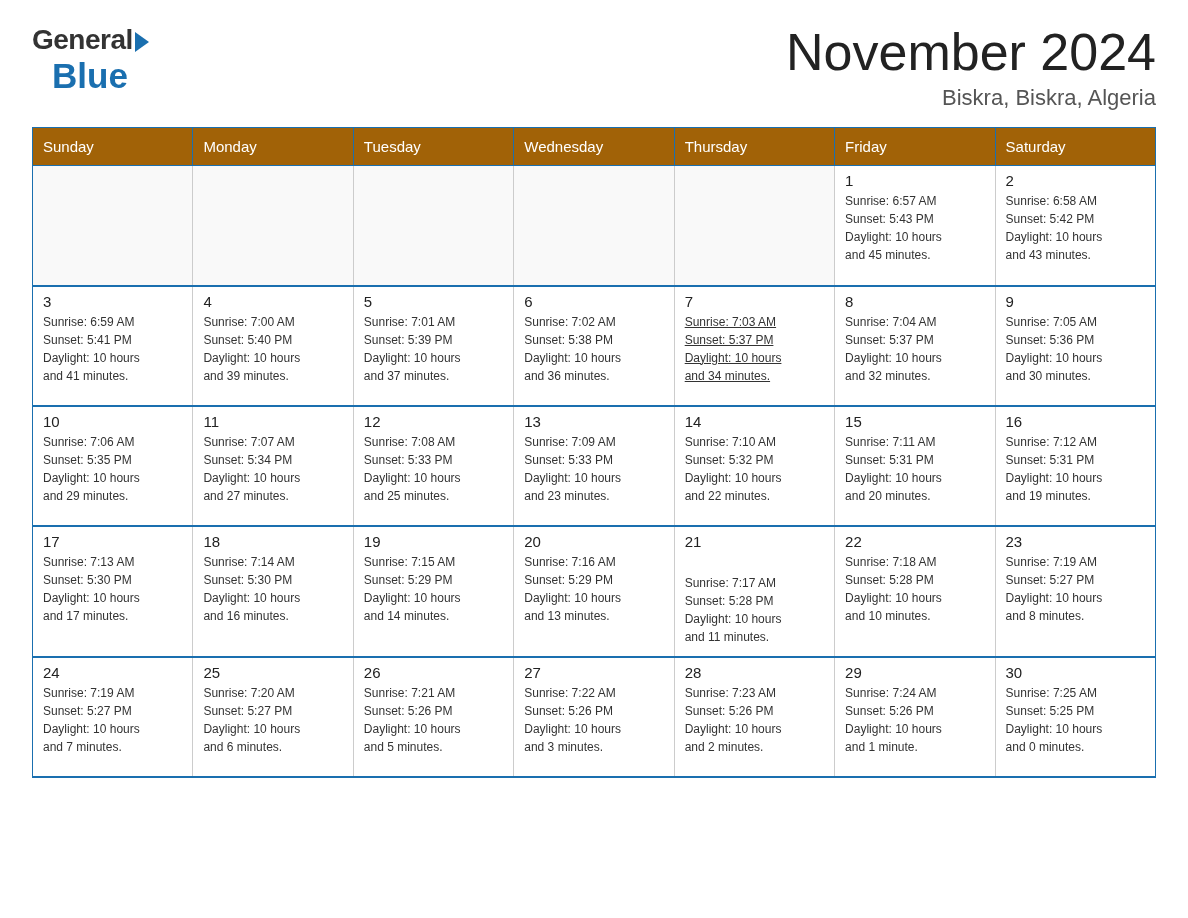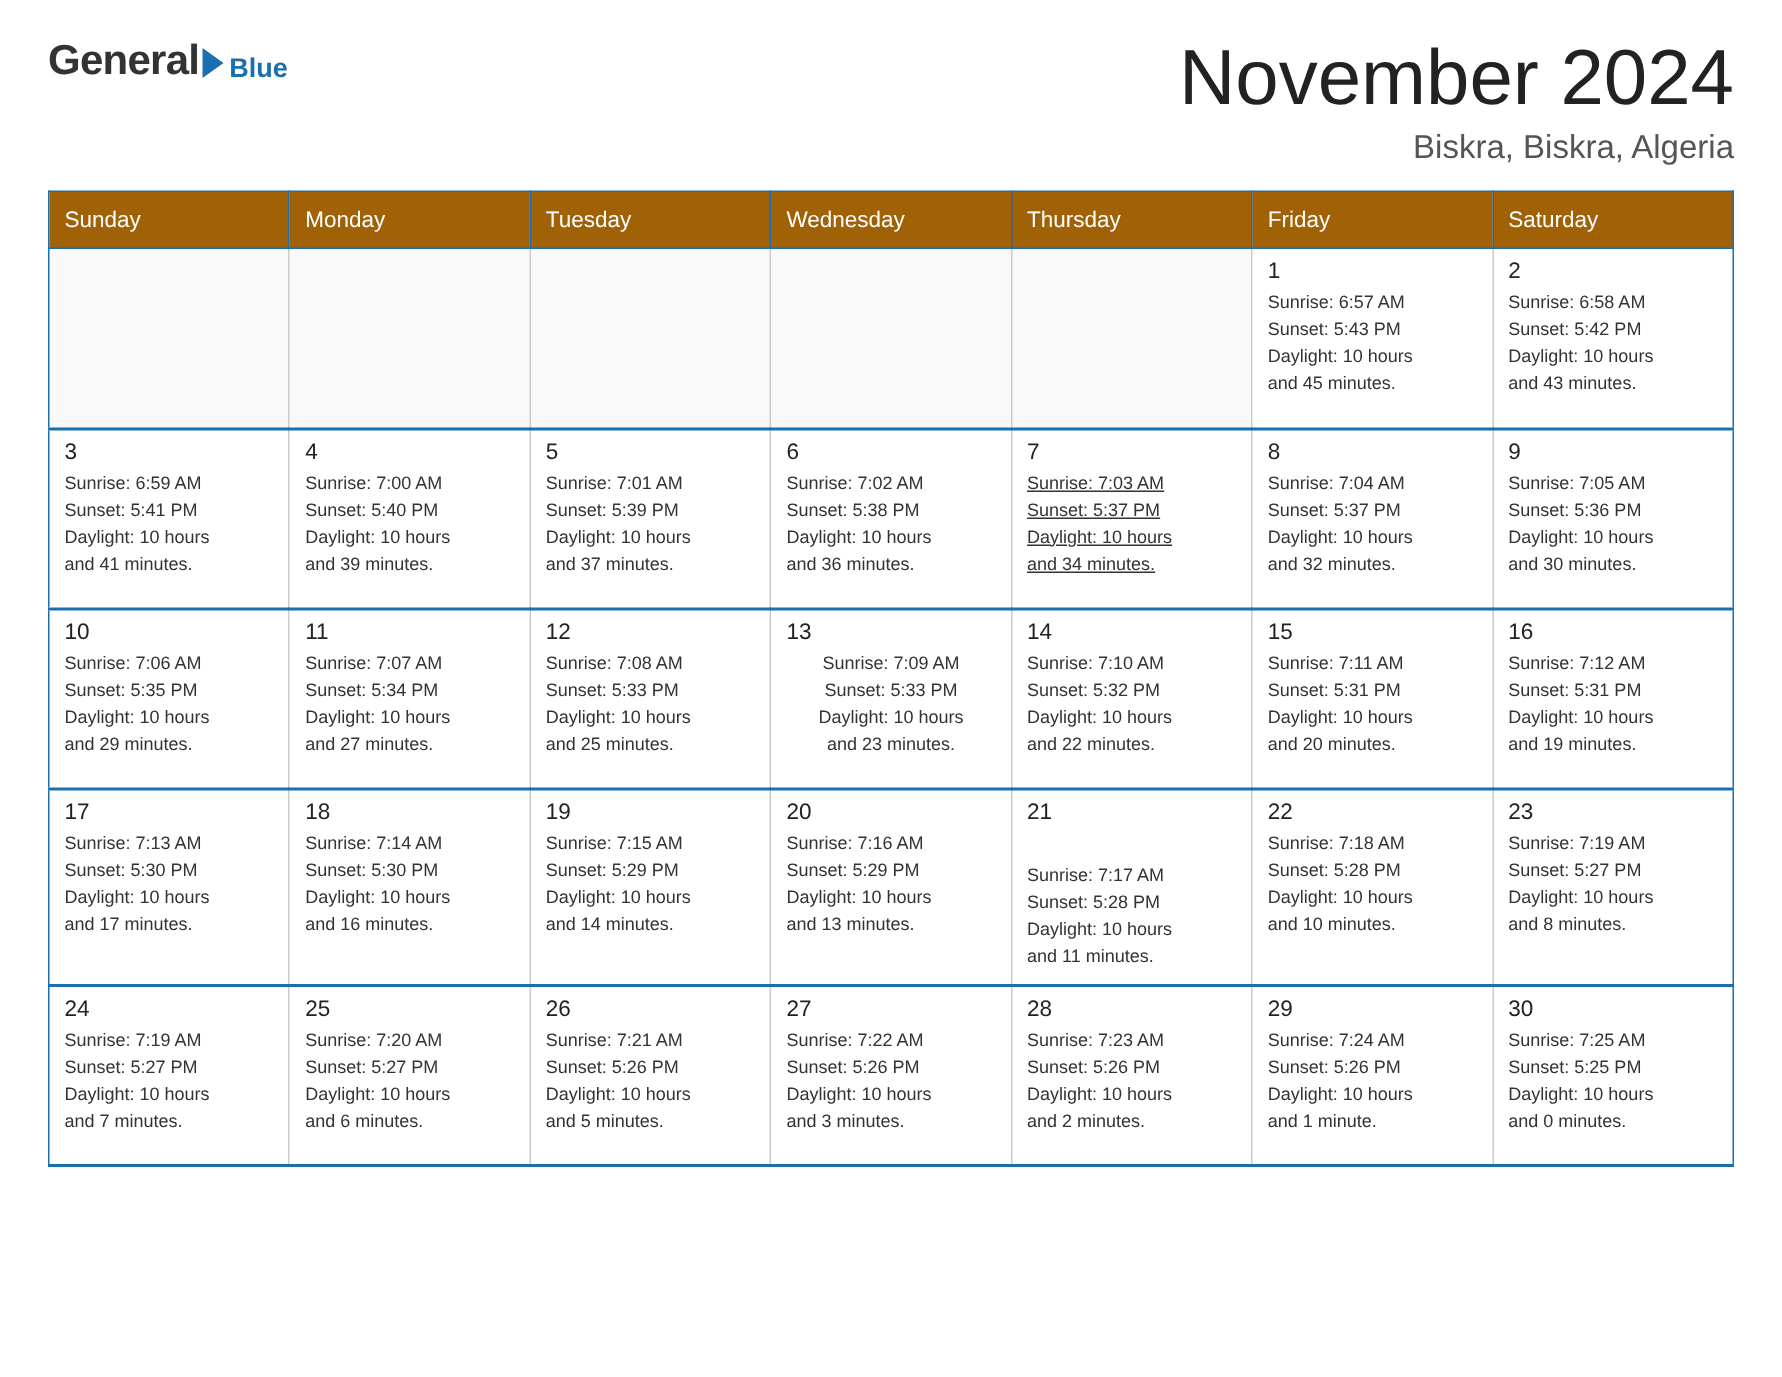--- a/index.html
+++ b/index.html
@@ -11,22 +11,22 @@
       min-height: 918px;
     }
     .header {
       display: flex;
       justify-content: space-between;
       align-items: flex-start;
       margin-bottom: 16px;
     }
     .logo {
       display: flex;
-      flex-direction: row;
-      align-items: flex-end;
+      flex-direction: column;
+      align-items: flex-start;
     }
     .logo-top {
       display: flex;
       align-items: center;
     }
     .logo-general {
       font-size: 28px;
       font-weight: bold;
       color: #333;
       letter-spacing: -0.5px;
@@ -34,24 +34,24 @@
     .logo-arrow {
       width: 0;
       height: 0;
       border-left: 14px solid #1a6faf;
       border-top: 10px solid transparent;
       border-bottom: 10px solid transparent;
       margin-left: 2px;
       margin-top: 4px;
     }
     .logo-blue {
-      font-size: 18px;
+      font-size: 35px;
       font-weight: bold;
       color: #1a6faf;
-      margin-left: 4px;
+      margin-left: 20px;
     }
     .title-section {
       text-align: right;
     }
     .month-year {
       font-size: 52px;
       font-weight: normal;
       color: #222;
       line-height: 1.1;
     }
@@ -230,21 +230,21 @@
         </td>
         <td>
           <span class="day-num">12</span>
           <div class="day-info" style="white-space: pre-line;">Sunrise: 7:08 AM
 Sunset: 5:33 PM
 Daylight: 10 hours
 and 25 minutes.</div>
         </td>
         <td>
           <span class="day-num">13</span>
-          <div class="day-info" style="white-space: pre-line; text-align: center;">Sunrise: 7:09 AM
+          <div class="day-info" style="white-space: pre-line;">Sunrise: 7:09 AM
 Sunset: 5:33 PM
 Daylight: 10 hours
 and 23 minutes.</div>
         </td>
         <td>
           <span class="day-num">14</span>
           <div class="day-info" style="white-space: pre-line;">Sunrise: 7:10 AM
 Sunset: 5:32 PM
 Daylight: 10 hours
 and 22 minutes.</div>

